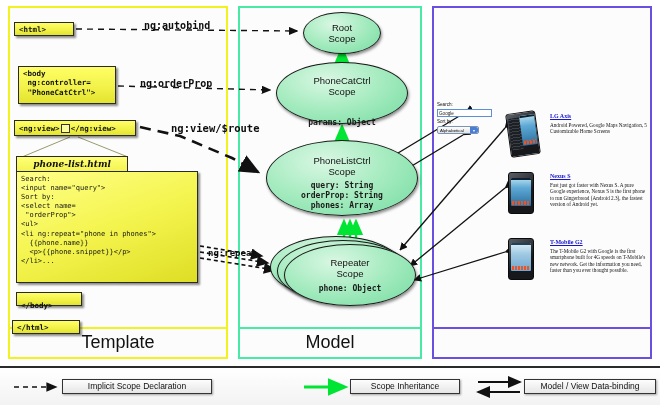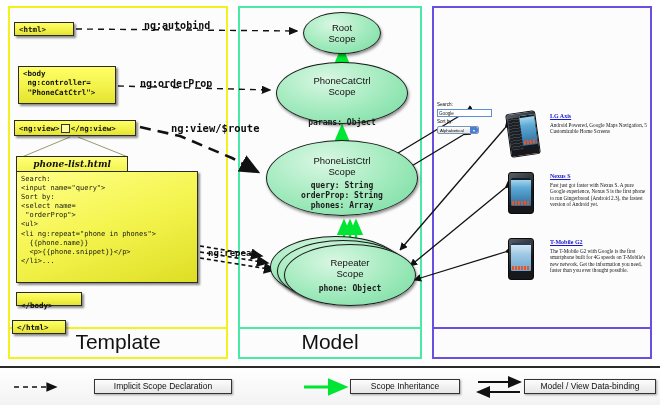--- a/index.html
+++ b/index.html
@@ -7,34 +7,34 @@
   #stage{position:relative;width:660px;height:405px;overflow:hidden;background:#ffffff;}
 
   
   .panel{position:absolute;box-sizing:border-box;border:2px solid #000;background:#fcfcfc;}
   #panel-template{left:8px;top:6px;width:220px;height:353px;border-color:#f2f21f;}
   #panel-model{left:238px;top:6px;width:184px;height:353px;border-color:#49e9a6;}
   #panel-view{left:432px;top:6px;width:220px;height:353px;border-color:#6a4fe0;}
 
   .panel-divider{position:absolute;left:0;right:0;bottom:28px;border-top:2px solid inherit;}
   .panel-label{position:absolute;left:0;right:0;bottom:2px;height:26px;line-height:26px;
-               text-align:center;font-size:21px;color:#111;font-family:"Liberation Sans",sans-serif;}
+               text-align:center;font-size:18px;color:#111;font-family:"Liberation Sans",sans-serif;}
 
   
   .ybox{position:absolute;box-sizing:border-box;border:1.5px solid #2a2a2a;
         background:linear-gradient(180deg,#ffff66 0%,#f2f24a 55%,#e3e32e 100%);
         box-shadow:2px 2px 2px rgba(0,0,0,.45);
         font-family:"DejaVu Sans Mono",monospace;font-weight:bold;font-size:7.5px;
         color:#101010;padding:2px 4px;white-space:pre;line-height:1.25;}
 
   #tag-html{left:14px;top:22px;width:60px;height:14px;padding-top:2px;}
   #tag-body{left:18px;top:66px;width:98px;height:38px;}
   #tag-ngview{left:14px;top:120px;width:122px;height:16px;padding-top:3px;}
   #tag-bodyclose{left:16px;top:292px;width:66px;height:14px;padding-top:8px;}
-  #tag-htmlclose{left:12px;top:320px;width:54px;height:14px;padding-top:2px;}
+  #tag-htmlclose{left:12px;top:320px;width:68px;height:14px;padding-top:2px;}
 
   
   .ngview-sq{display:inline-block;width:7px;height:7px;border:1px solid #333;background:#fcfc9a;
              vertical-align:middle;margin:0 1px;}
 
   
   #note-phonelist{position:absolute;left:16px;top:156px;width:182px;height:128px;}
   #note-tab{position:absolute;left:0;top:0;width:112px;height:16px;box-sizing:border-box;
             border:1.5px solid #2a2a2a;border-bottom:none;
             background:linear-gradient(180deg,#ffff77,#f3f34e);
@@ -312,18 +312,18 @@
         </marker>
         <marker id="lg-l" markerWidth="7" markerHeight="7" refX="6" refY="3" orient="auto">
           <path d="M0,0 L7,3 L0,6 z" fill="#111"></path>
         </marker>
       </defs>
       <path d="M14,19 L56,19" stroke="#111" stroke-width="1.6" stroke-dasharray="5,4" fill="none" marker-end="url(#lg-dash)"></path>
       <path d="M304,19 L344,19" stroke="#00e533" stroke-width="3" fill="none" marker-end="url(#lg-green)"></path>
       <path d="M478,14 L520,14" stroke="#111" stroke-width="2" fill="none" marker-end="url(#lg-r)"></path>
       <path d="M520,24 L478,24" stroke="#111" stroke-width="2" fill="none" marker-end="url(#lg-l)"></path>
     </svg>
-    <div class="lg-box" style="left:62px;top:11px;width:138px;margin-left:32px;">Implicit Scope Declaration</div>
+    <div class="lg-box" style="left:62px;top:11px;width:150px;">Implicit Scope Declaration</div>
     <div class="lg-box" style="left:350px;top:11px;width:110px;">Scope Inheritance</div>
     <div class="lg-box" style="left:524px;top:11px;width:132px;">Model / View Data-binding</div>
   </div>
 
 </div>
 
 </body></html>

